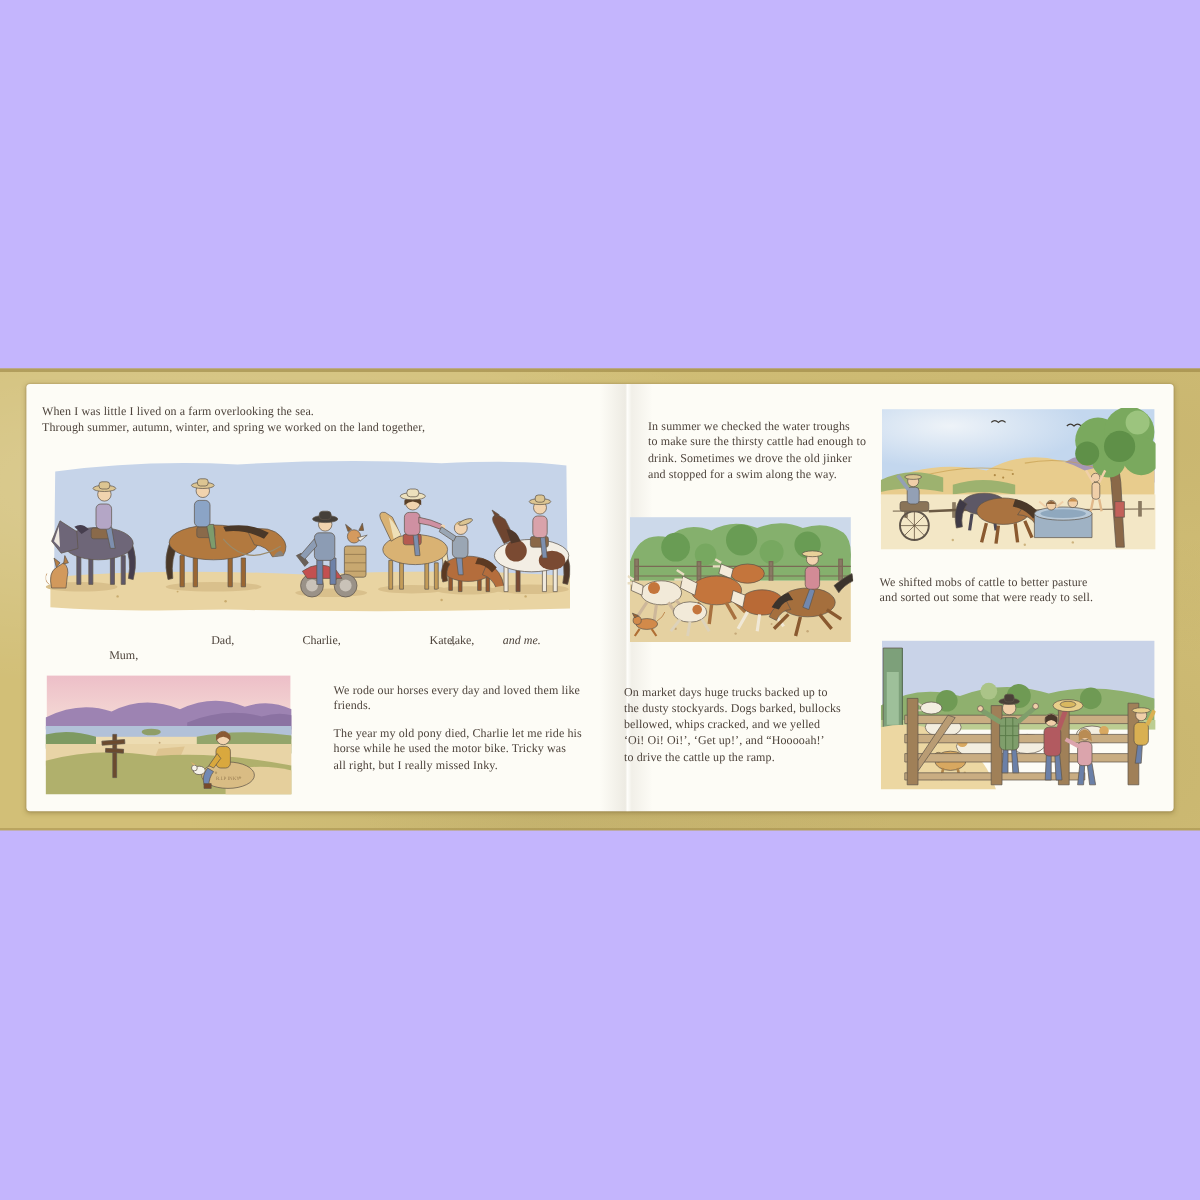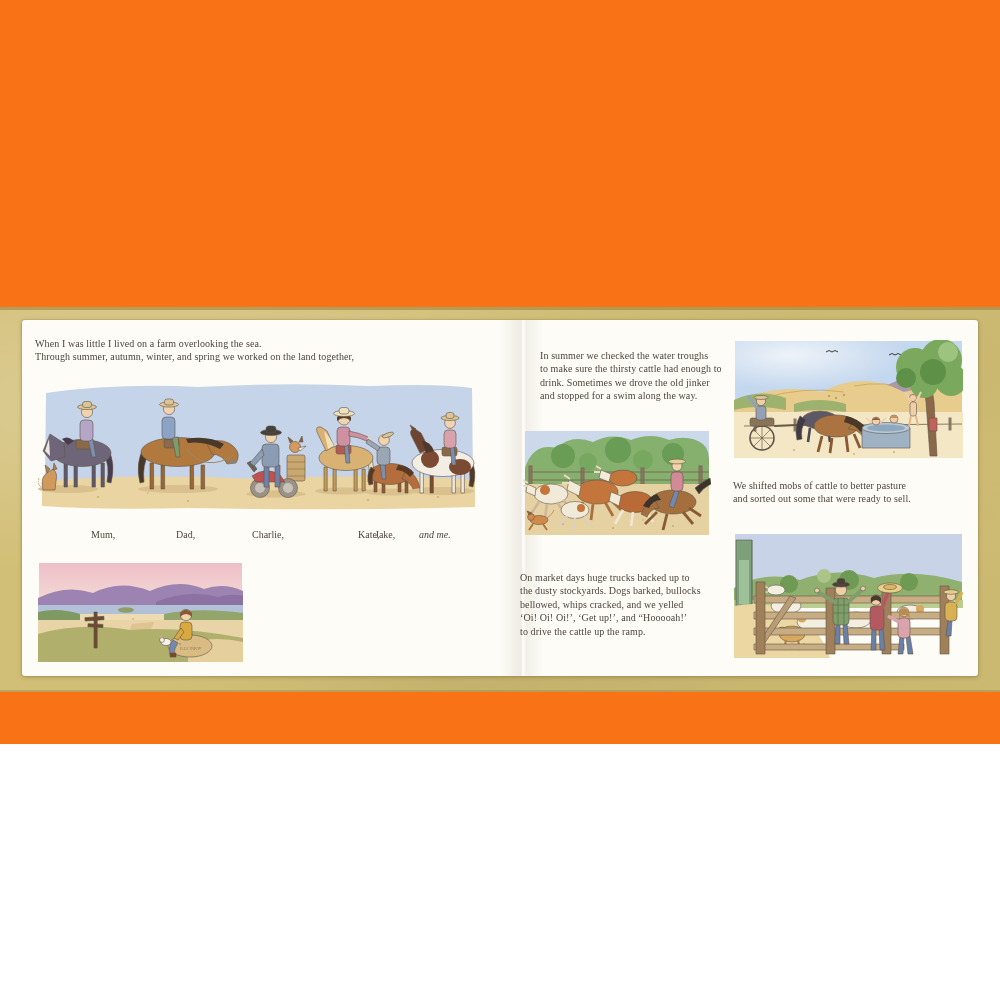--- a/index.html
+++ b/index.html
@@ -1,16 +1,16 @@
 <!DOCTYPE html>
 <html><head>
 <meta charset="utf-8">
 <style>
   html,body{margin:0;padding:0;background:#ffffff;}
-  .canvas{position:relative;width:1000px;height:744px;background:#f97316;overflow:hidden;
+  .canvas{position:relative;width:1000px;height:1000px;background:#c4b5fd;overflow:hidden;
           font-family:"Liberation Serif","DejaVu Serif",serif;color:#4e443c;}
   
   .photo-strip{position:absolute;left:0;top:307px;width:1000px;height:385px;
     background:
       radial-gradient(ellipse at 15% 25%, rgba(255,255,255,.22), transparent 42%),
       radial-gradient(ellipse at 78% 85%, rgba(130,110,50,.16), transparent 45%),
       radial-gradient(ellipse at 92% 15%, rgba(145,125,65,.14), transparent 40%),
       radial-gradient(ellipse at 45% 95%, rgba(150,135,80,.18), transparent 38%),
       #d2bf77;}
   .photo-strip::before{content:"";position:absolute;left:0;top:0;width:100%;height:3px;
@@ -182,21 +182,21 @@
       <rect x="404" y="68" width="15" height="9" rx="2" fill="#8a6848"></rect>
       <path d="M412,66 L414,86 L418,86 L416,66 Z" fill="#7d8fae"></path>
       <rect x="406" y="51" width="12" height="18" rx="4" fill="#d9a2aa"></rect>
       <circle cx="412" cy="44" r="5.4" fill="#f1d3ae"></circle>
       <path d="M407,41 Q412,36 417,41 Z" fill="#d8b878" stroke="none"></path>
       <ellipse cx="412" cy="39" rx="9" ry="2.5" fill="#dcc592"></ellipse>
       <rect x="408" y="33.5" width="8" height="6" rx="2.5" fill="#dcc592"></rect>
     </g>
   </svg>
 
-  <span class="name-label" style="left:91px;">Mum,</span>
+  <span class="name-label" style="left:91px;margin-top:12px;">Mum,</span>
   <span class="name-label" style="left:176px;">Dad,</span>
   <span class="name-label" style="left:252px;font-family:Liberation Serif, serif;">Charlie,</span>
   <span class="name-label" style="left:320px;margin-left:38px;">Kate,</span>
   <span class="name-label" style="left:375px;text-align:center;">Jake,</span>
   <span class="name-label" style="left:419px;font-style:italic;">and me.</span>
 
   <svg class="illo" style="left:38px;top:562px;" width="205" height="100" viewBox="0 0 205 100">
     <defs>
       <linearGradient id="pinksky" x1="0" y1="0" x2="0" y2="1">
         <stop offset="0" stop-color="#edbfc8"></stop>
@@ -238,20 +238,25 @@
       <rect x="142" y="60" width="12" height="18" rx="4" fill="#d9a83e"></rect>
       <path d="M143,66 L136,76 L140,78 L146,70 Z" fill="#d9a83e"></path>
       <circle cx="148" cy="53" r="5.6" fill="#f2d4b0"></circle>
       <path d="M142,51 Q148,44 154,51 L154,55 Q148,49 142,55 Z" fill="#8a5a34" stroke="none"></path>
       <ellipse cx="128" cy="80" rx="5" ry="3.5" fill="#f6f3ea"></ellipse>
       <circle cx="124" cy="78" r="2.4" fill="#f6f3ea"></circle>
       <path d="M123,76 L121,73 L125,75 Z" fill="#d8b070" stroke="none"></path>
     </g>
   </svg>
 
+  <div class="txt" style="left:278px;top:569px;">We rode our horses every day and loved them like
+friends.</div>
+  <div class="txt" style="left:278px;top:605px;">The year my old pony died, Charlie let me ride his
+horse while he used the motor bike. Tricky was
+all right, but I really missed Inky.</div>
 
   <div class="txt" style="left:540px;top:349px;">In summer we checked the water troughs
 to make sure the thirsty cattle had enough to
 drink. Sometimes we drove the old jinker
 and stopped for a swim along the way.</div>
 
   <svg class="illo" style="left:523px;top:428px;" width="188" height="110" viewBox="0 0 188 110">
     <rect x="2" y="3" width="184" height="36" fill="#ccd9ea"></rect>
     <g>
       <path d="M2,40 Q10,14 34,20 Q48,6 70,14 Q88,4 108,12 Q128,4 146,12 Q166,6 180,16 Q187,22 186,38 L186,56 L2,56 Z" fill="#85b06d"></path>

